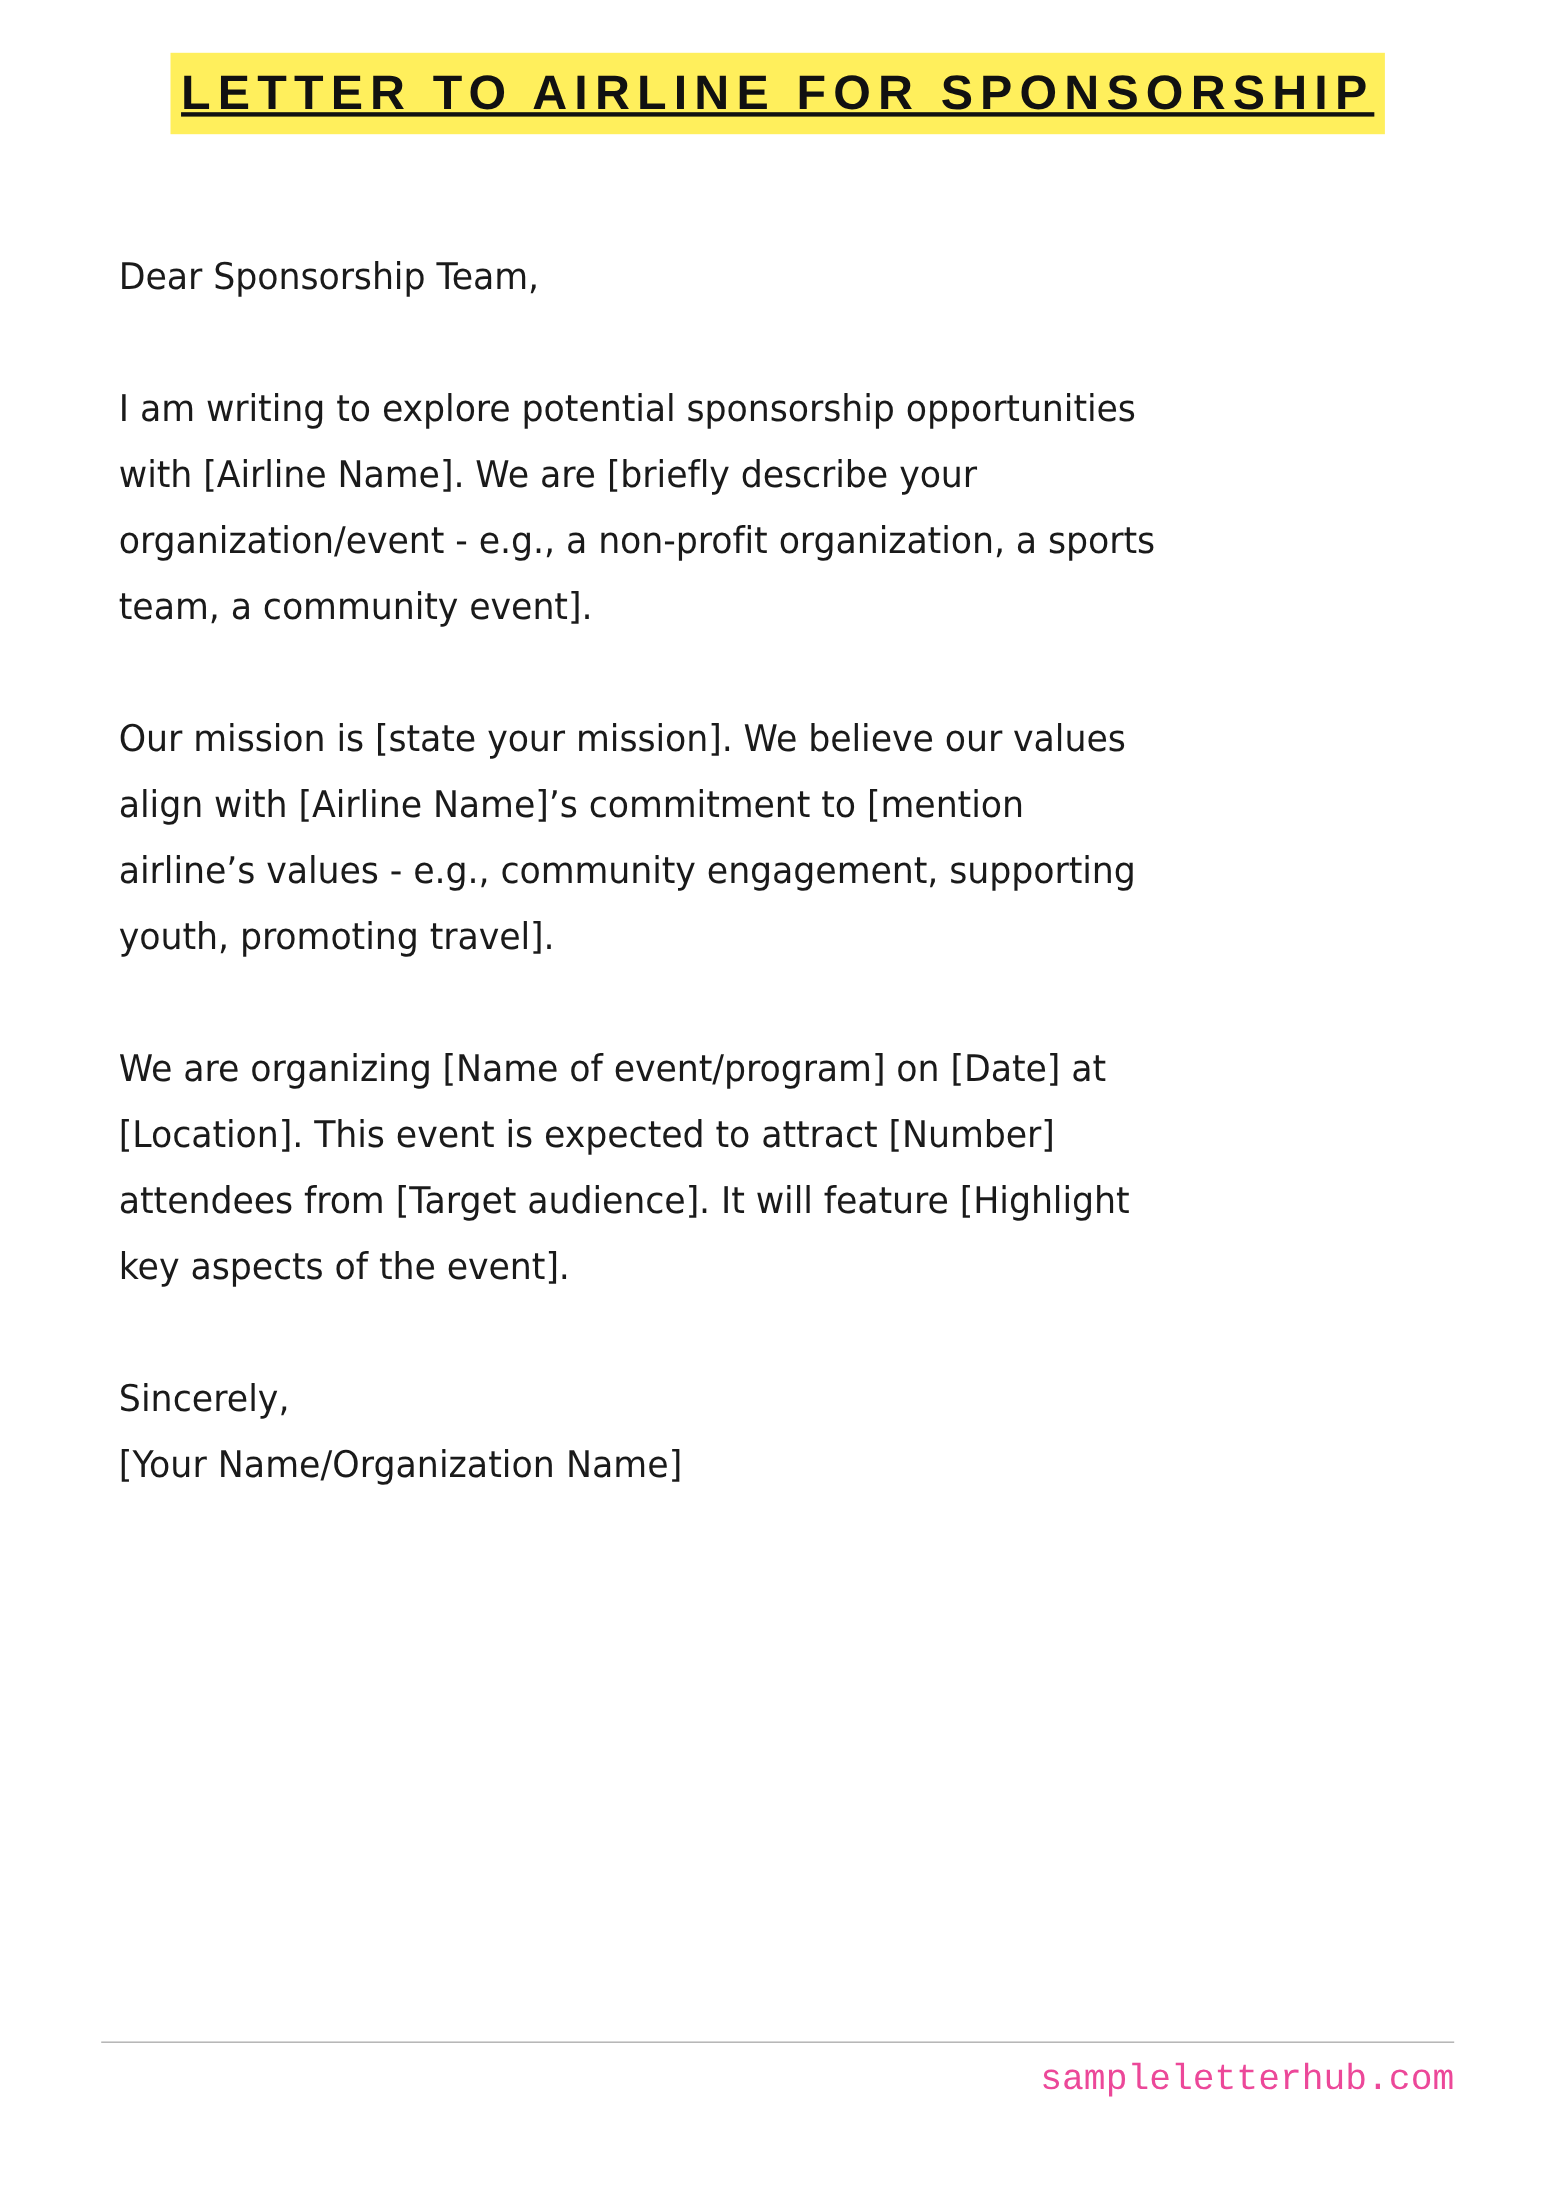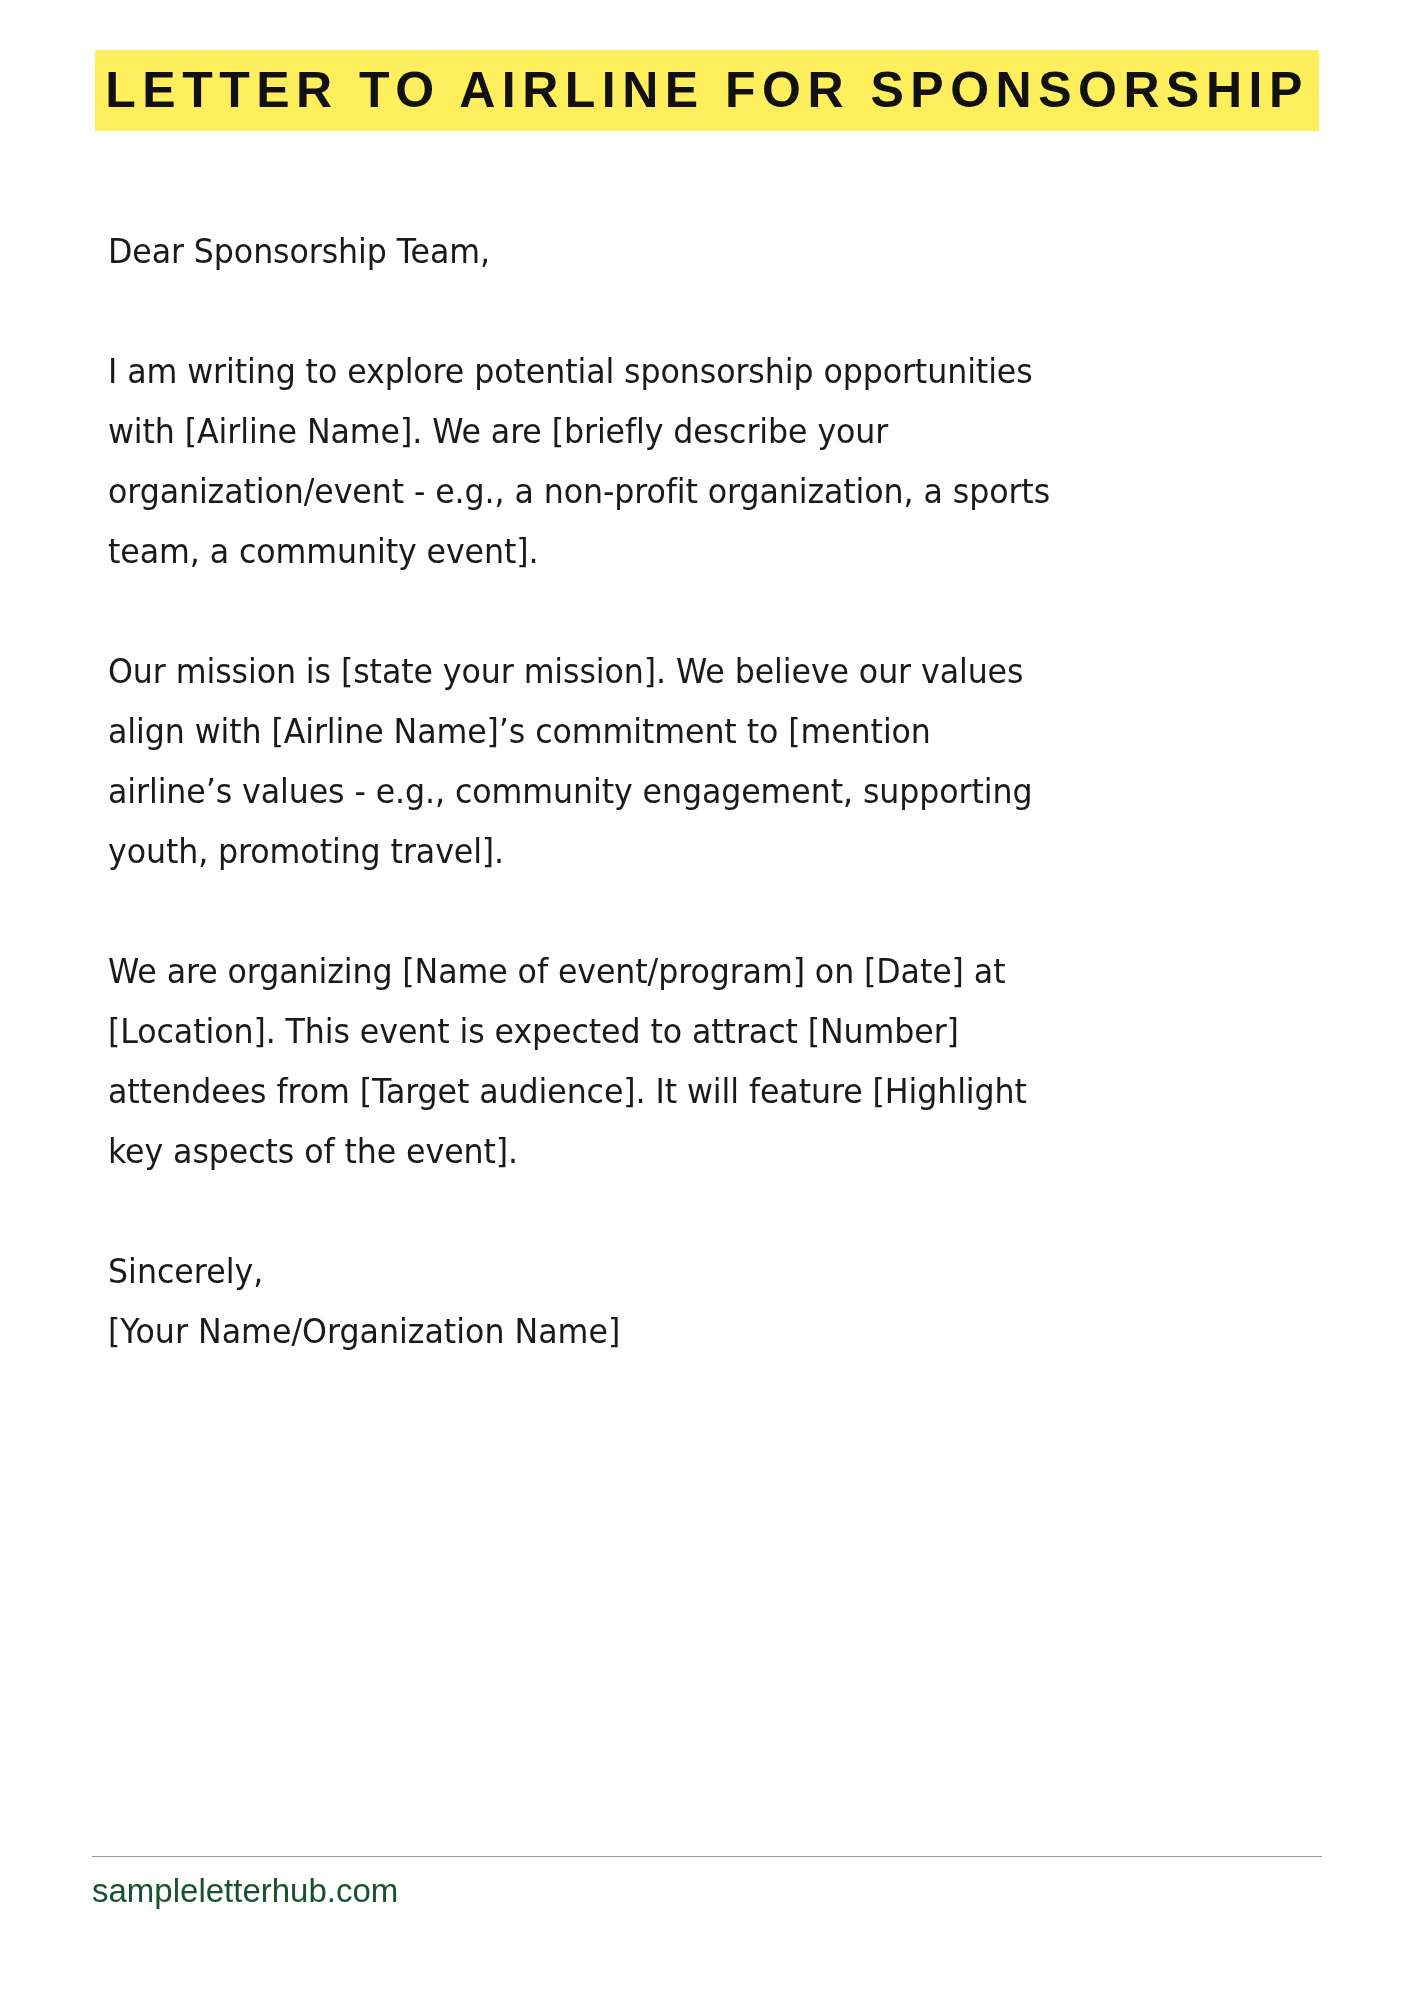--- a/index.html
+++ b/index.html
@@ -24,30 +24,31 @@
     top: 52px;
     width: 1414px;
     text-align: center;
     line-height: 0;
   }
 
   .title-line {
     display: inline;
     font-family: "Liberation Sans", "DejaVu Sans", sans-serif;
     font-weight: 700;
-    font-size: 50px;
+    font-size: 44px;
     letter-spacing: 6.5px;
     color: #111111;
     background-color: #FFEF5C;
     box-decoration-break: clone;
     -webkit-box-decoration-break: clone;
     padding: 12px 10px 13px 10px;
     line-height: 1.52;
     transform: scaleX(0.94);
     transform-origin: center;
+    text-decoration: underline;
   }
 
   .title-row {
     line-height: 1.52;
     white-space: nowrap;
   }
 
   
   .body-wrap {
     position: absolute;
@@ -90,24 +91,24 @@
     width: 1230px;
     height: 1px;
     background: #999999;
   }
 
   .footer-text {
     position: absolute;
     left: 92px;
     top: 1872px;
     width: 1230px;
-    text-align: left;
-    font-family: Liberation Sans, sans-serif;
+    text-align: right;
+    font-family: Liberation Mono, monospace;
     font-size: 33px;
-    color: #14532d;
+    color: #ec4899;
     letter-spacing: 0px;
   }
 </style>
 </head>
 <body>
 
 <div class="page">
 
   <div class="title-block">
     <div class="title-row"><span class="title-line">LETTER TO AIRLINE FOR SPONSORSHIP</span></div>

